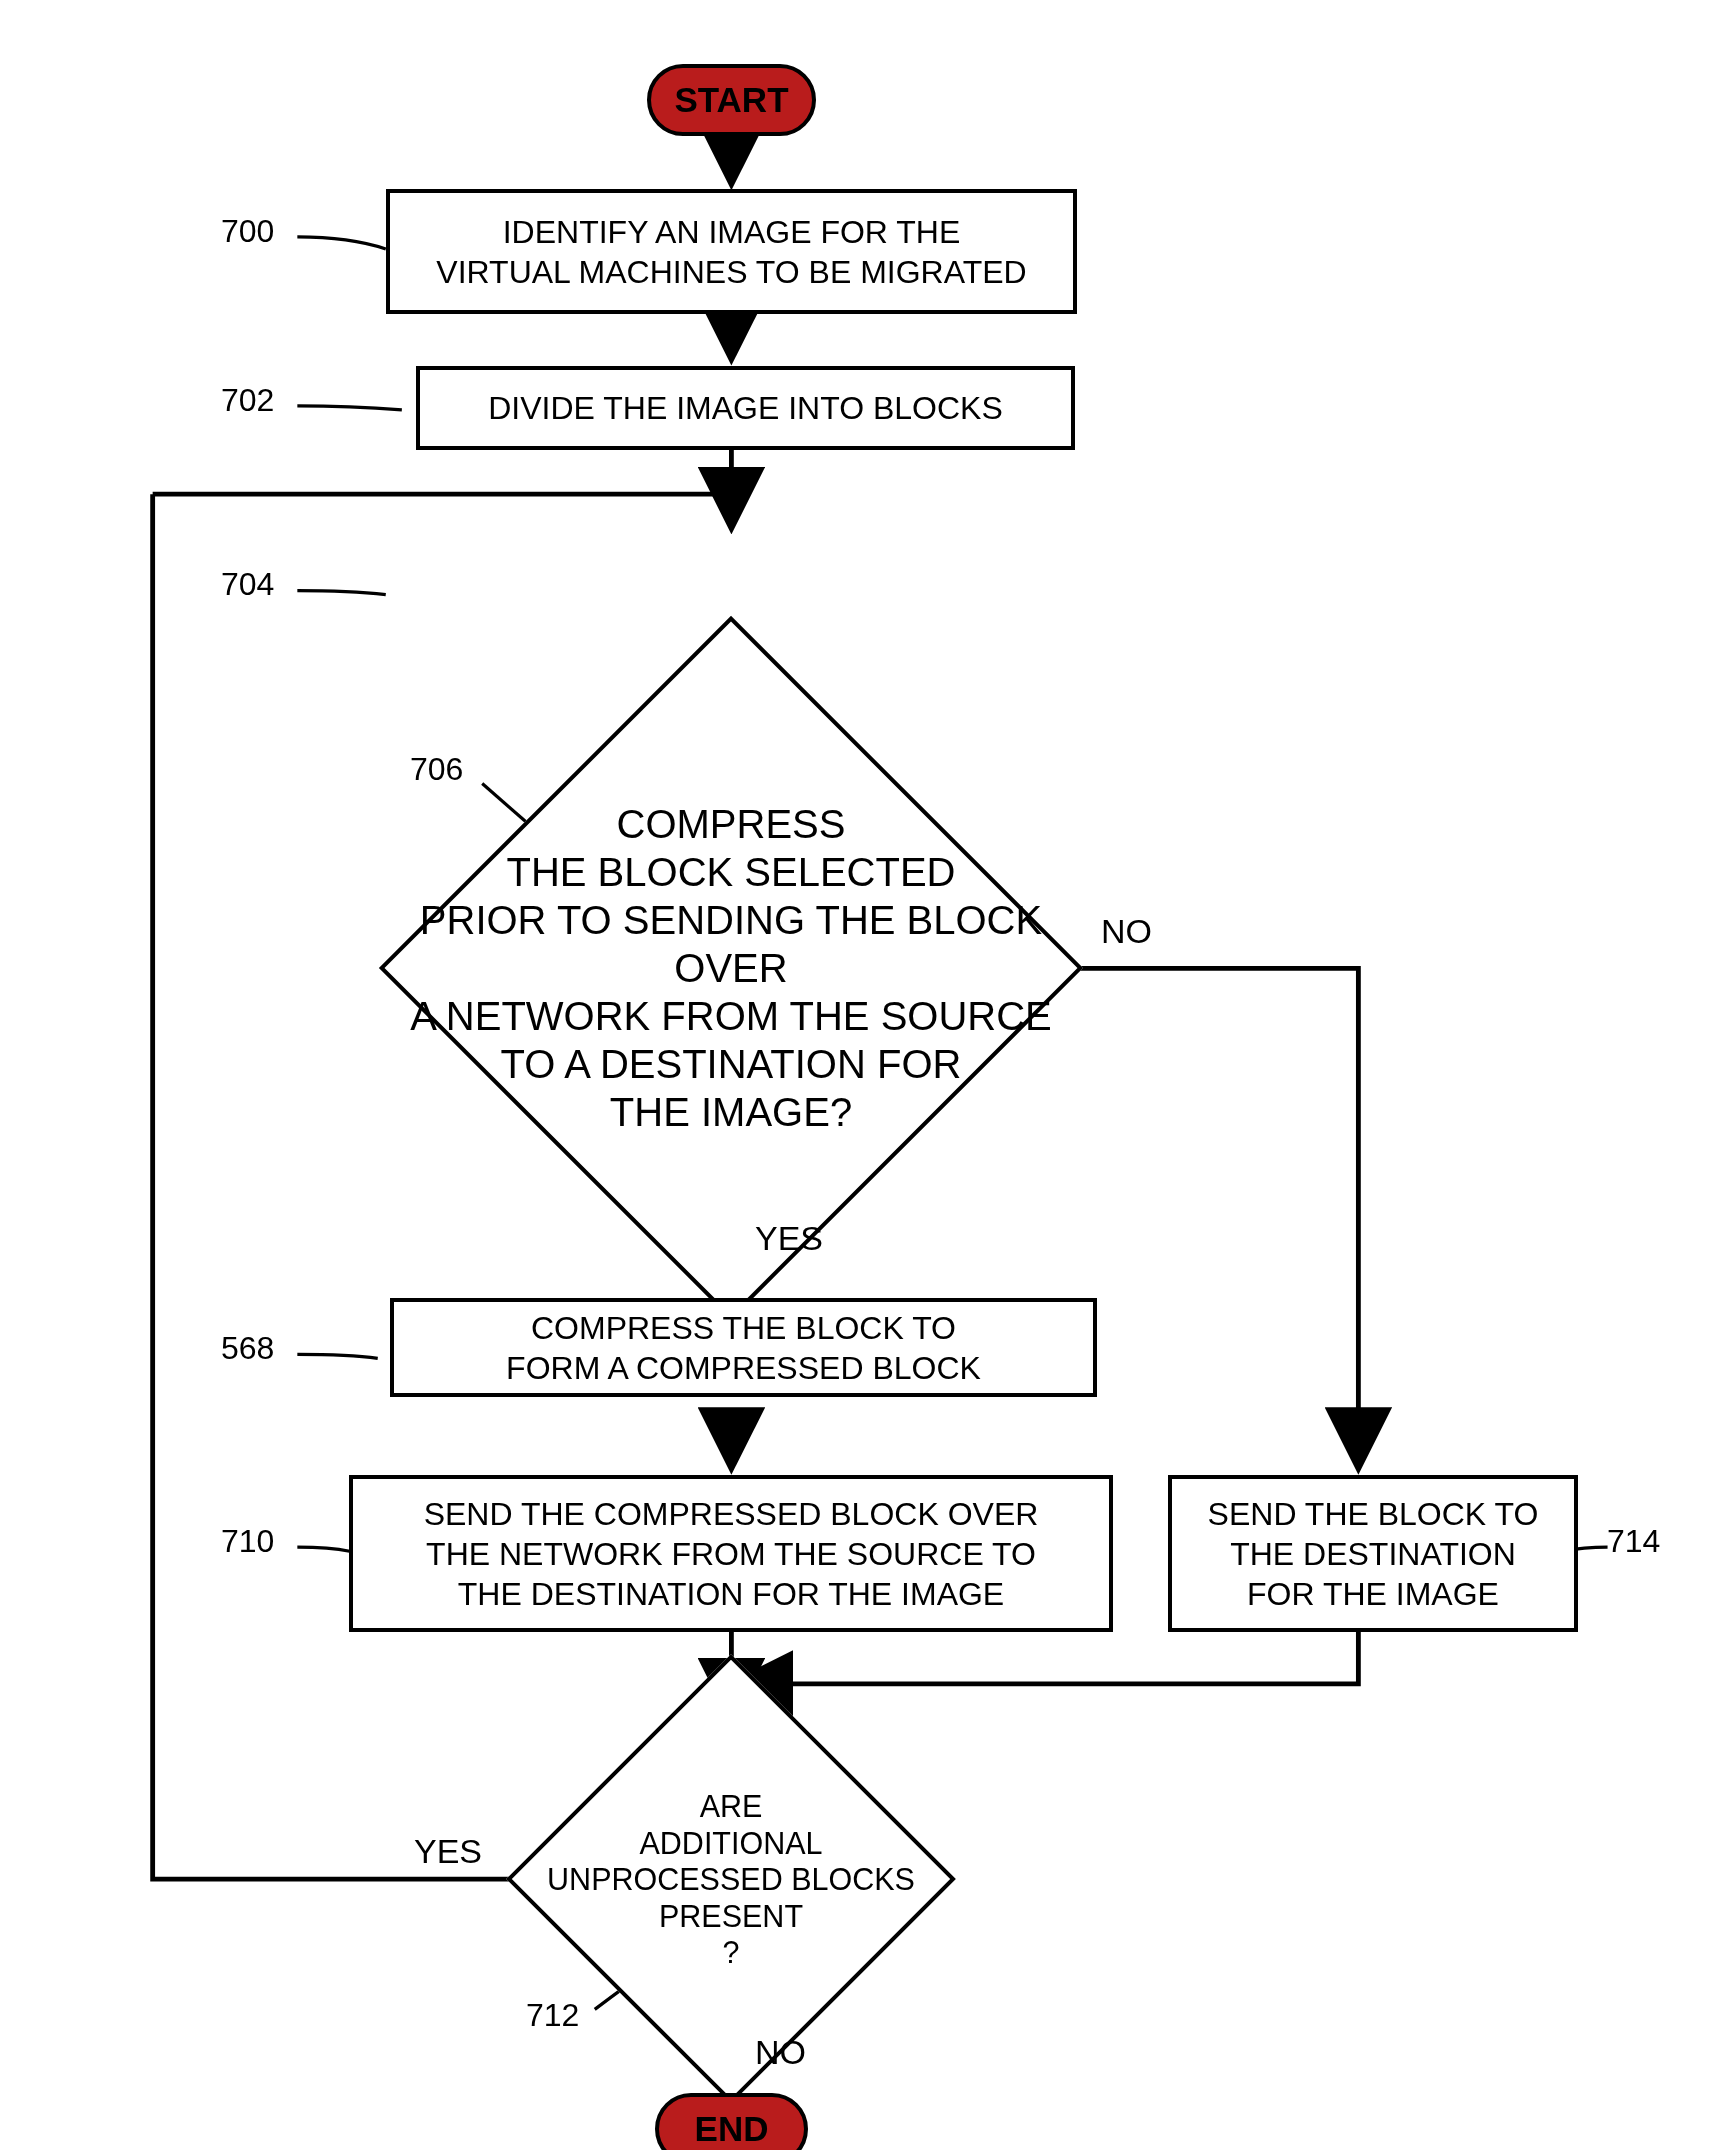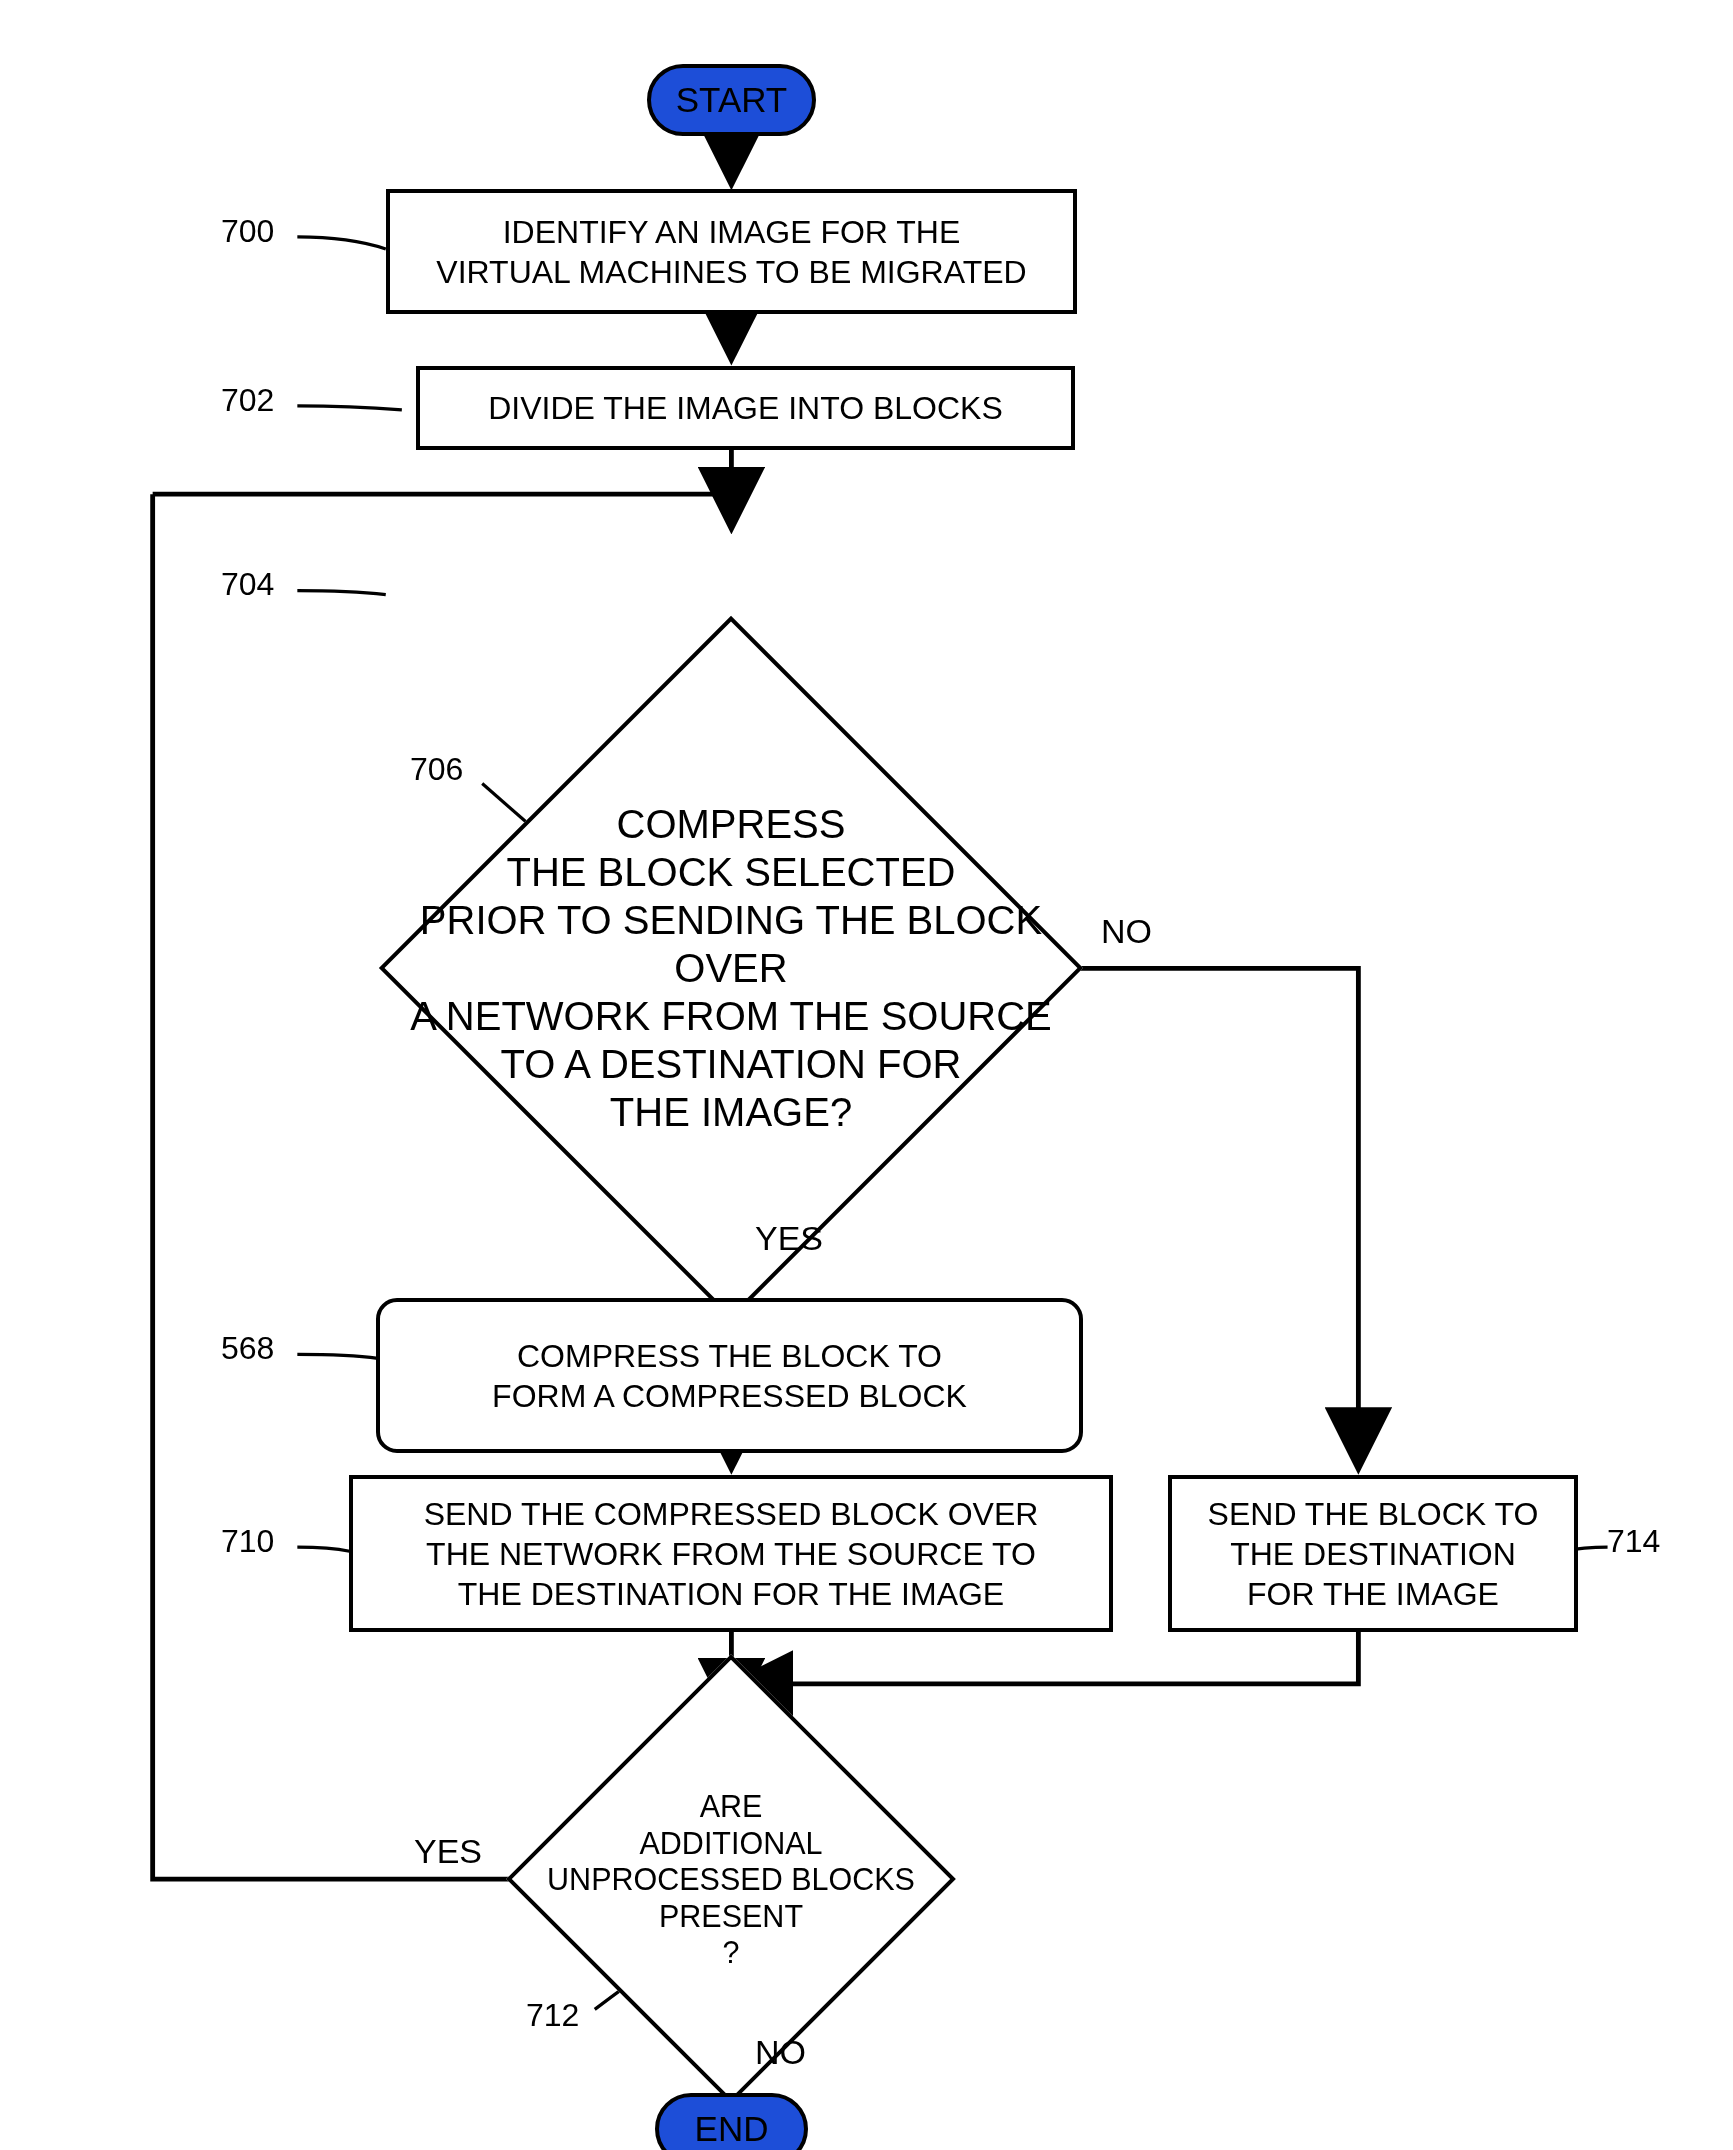--- a/index.html
+++ b/index.html
@@ -23,27 +23,27 @@
     text-align: center;
     font-size: 32px;
     font-weight: 400;
     line-height: 1.25;
     padding: 14.5px 19px;
     box-sizing: border-box;
   }
   .terminator {
     position: absolute;
     border: 4.8px solid #000;
-    background: #1d4ed8;
+    background: #b91c1c;
     border-radius: 803px;
     display: flex;
     align-items: center;
     justify-content: center;
     font-size: 35px;
-    font-weight: 400;
+    font-weight: 700;
     box-sizing: border-box;
   }
   .diamond-wrap {
     position: absolute;
   }
   .diamond-border {
     position: absolute;
     inset: 0;
     transform: rotate(45deg);
     border: 4.8px solid #000;
@@ -146,21 +146,21 @@
 THE BLOCK SELECTED
 PRIOR TO SENDING THE BLOCK OVER
 A NETWORK FROM THE SOURCE
 TO A DESTINATION FOR
 THE IMAGE?</div>
   </div>
   <div class="ref" style="left:378px; top:719px;">706</div>
   <div class="edge-label" style="left:723px; top:1187px;">YES</div>
   <div class="edge-label" style="left:1069px; top:880px;">NO</div>
 
-  <div class="box" style="left:344px; top:1266px; width:707px; height:155px;border-radius:21px;">
+  <div class="box" style="left:358px; top:1266px; width:707px; height:99px;">
     <span style="white-space:pre-line;">COMPRESS THE BLOCK TO
 FORM A COMPRESSED BLOCK</span>
   </div>
   <div class="ref" style="left:189px; top:1298px;">568</div>
 
   <div class="box" style="left:317px; top:1443px; width:764px; height:157px;">
     <span style="white-space:pre-line;">SEND THE COMPRESSED BLOCK OVER
 THE NETWORK FROM THE SOURCE TO
 THE DESTINATION FOR THE IMAGE</span>
   </div>

